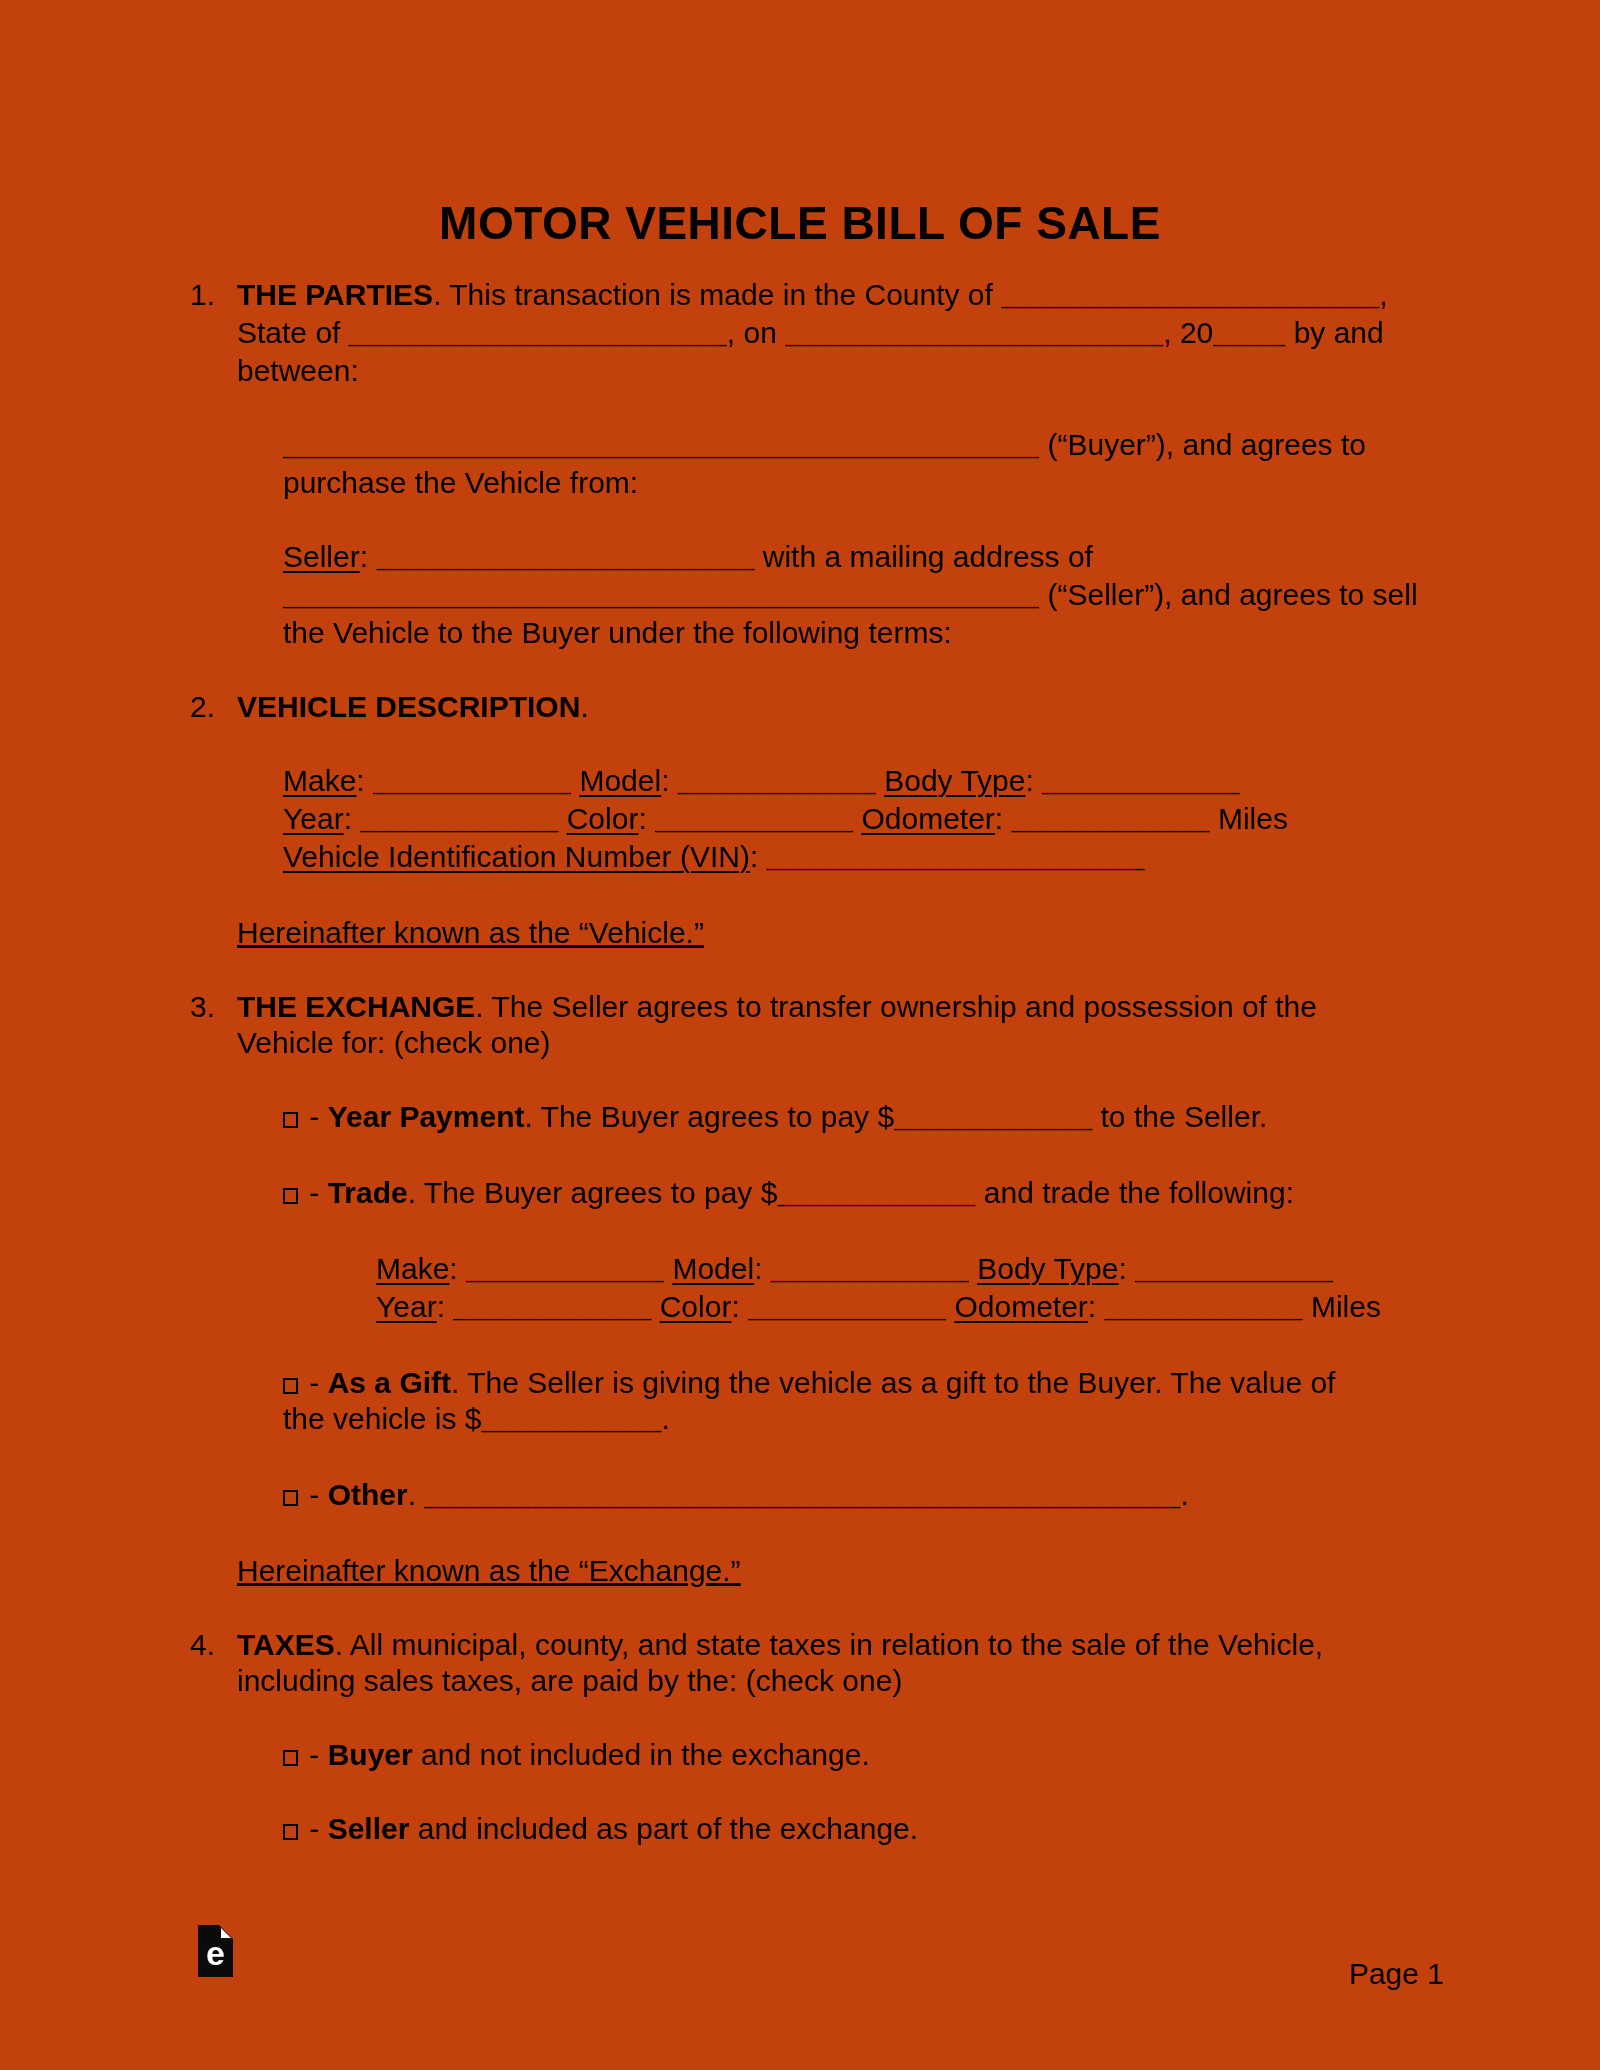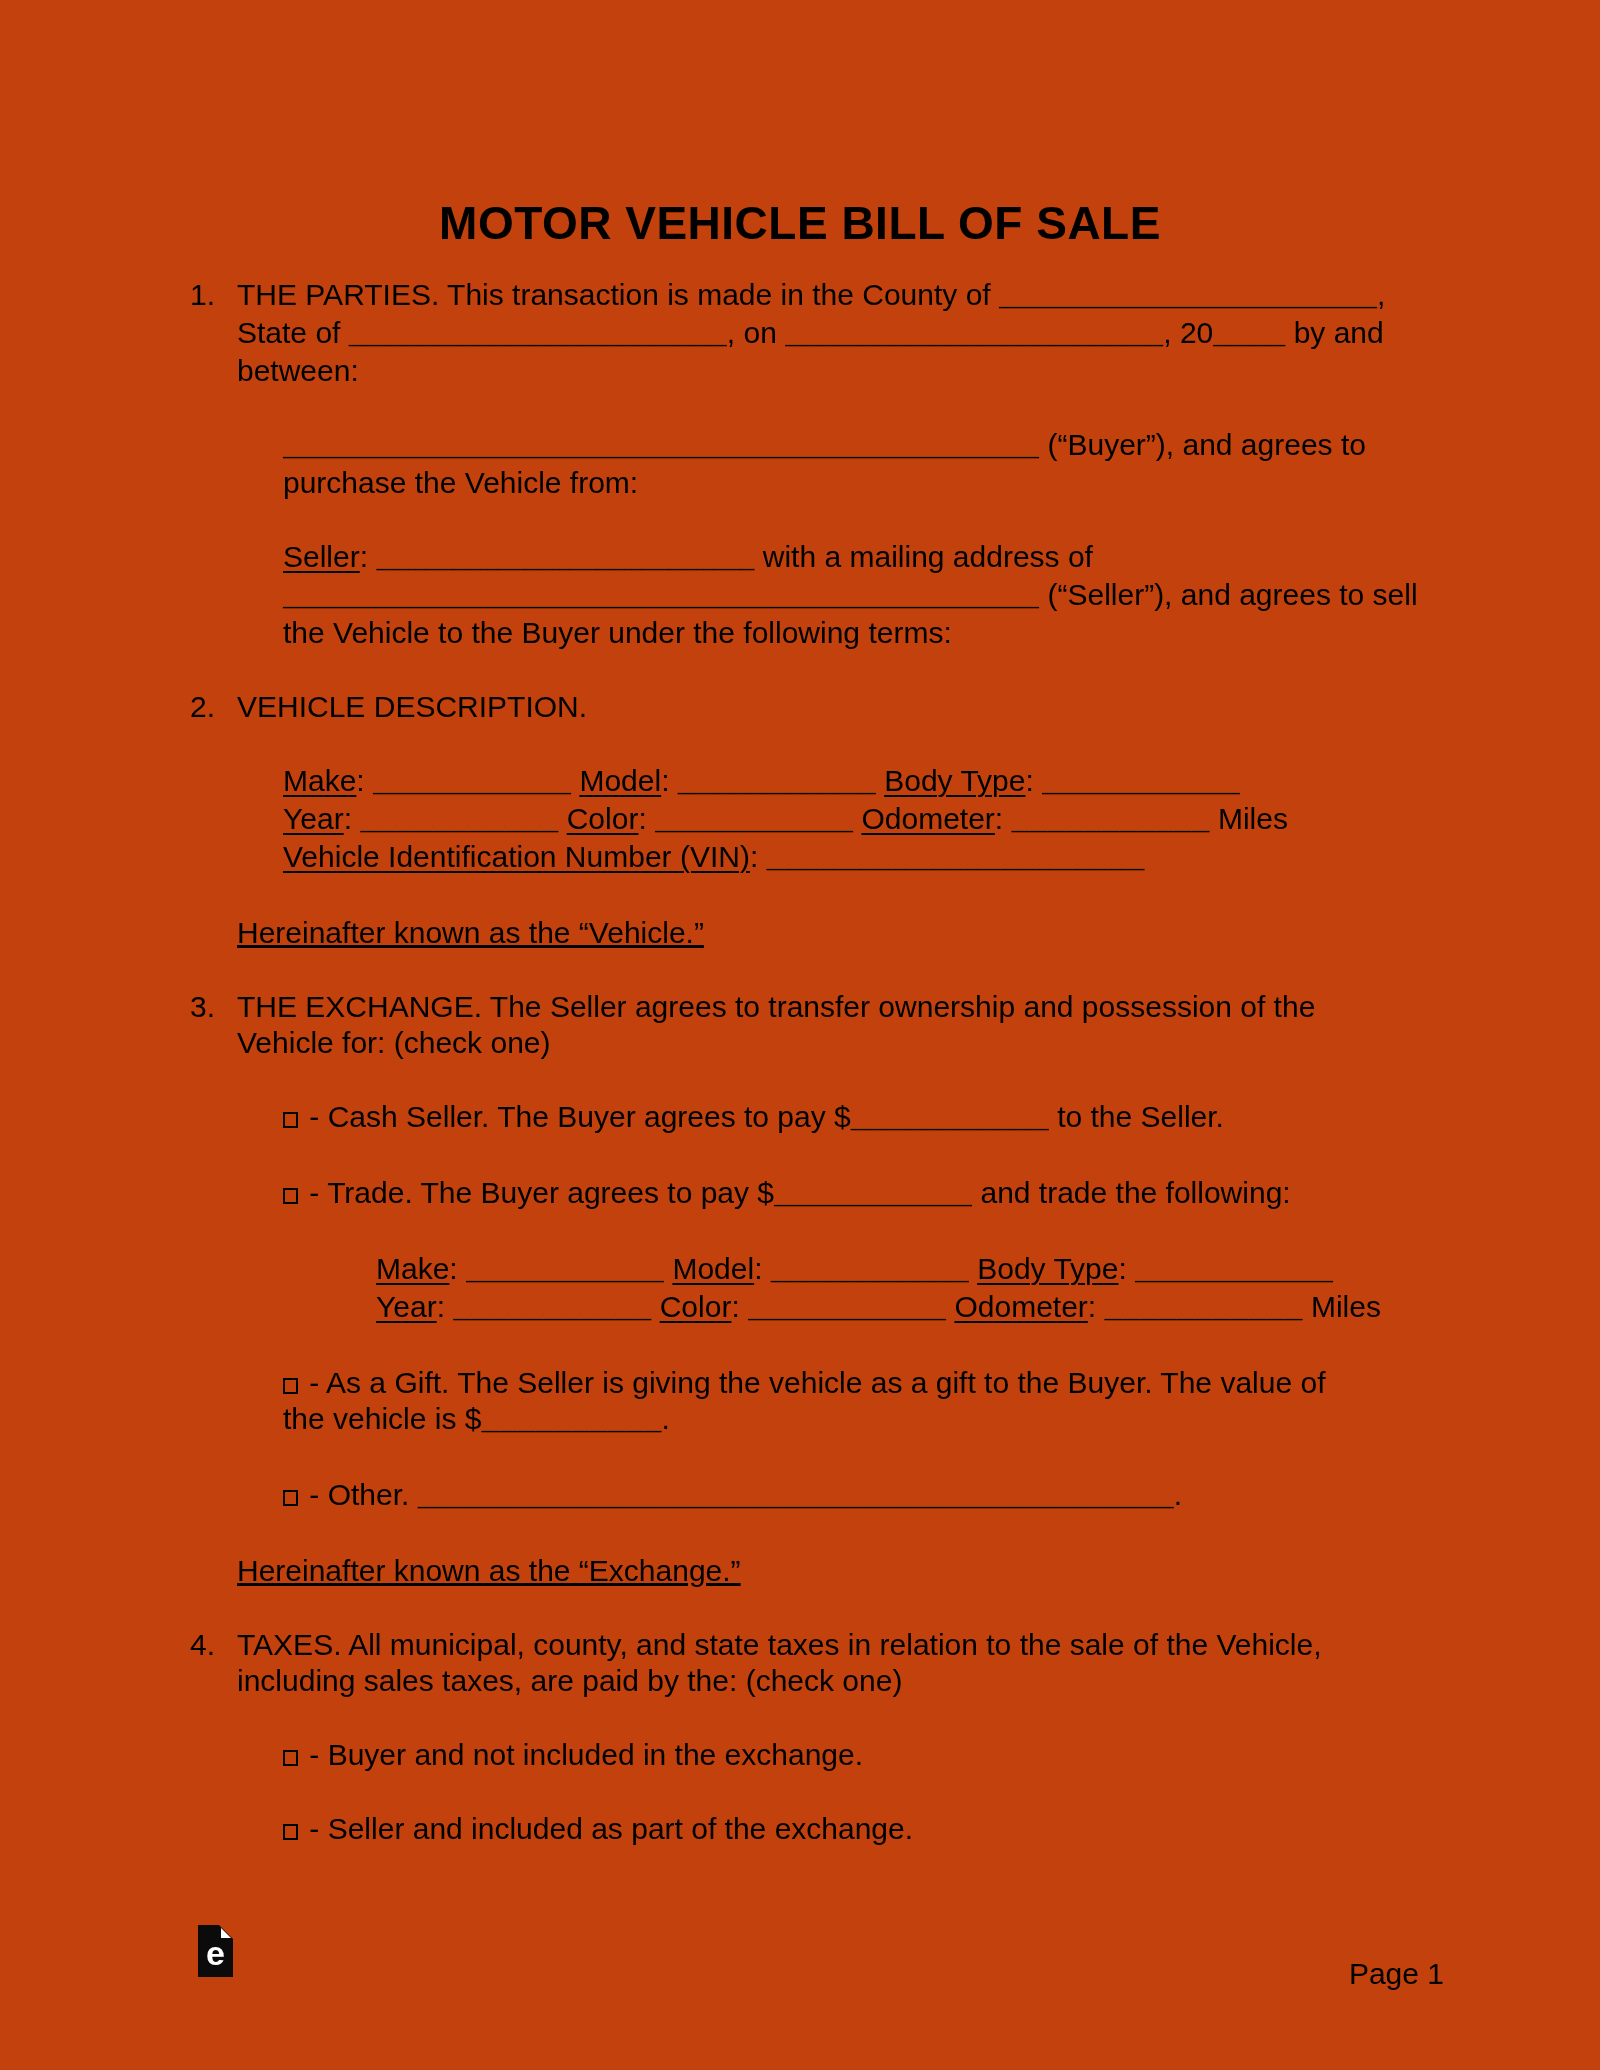--- a/index.html
+++ b/index.html
@@ -24,21 +24,21 @@
     letter-spacing: 0.5px;
   }
   .content { padding-left: 190px; padding-right: 60px; }
   .para { margin-bottom: 38px; }
   .numbered { display: grid; grid-template-columns: 47px 1fr; }
   .num { white-space: pre; }
   .line { white-space: pre; }
   .ind1 { margin-left: 93px; }   
   .ind2 { margin-left: 186px; }  
   .hang { margin-left: 47px; text-decoration: underline; }   
-  .b { font-weight: 400; }
+  .b { font-weight: 700; }
   .ul { text-decoration: underline; text-decoration-thickness: 2px; text-underline-offset: 4px; }
   .blank { letter-spacing: 0; font-family: Liberation Mono, monospace; }
   .cb {
     display: inline-block;
     width: 15px; height: 16px;
     border: 2.5px solid #000;
     vertical-align: -1px;
     margin-right: 3px;
   }
   .footer-logo {
@@ -109,21 +109,21 @@
 
     <div class="para numbered">
         <span class="num">3.</span>
         <div>
           <div class="line"><span class="b">THE EXCHANGE</span><span>. The Seller agrees to transfer ownership and possession of the</span></div>
           <div class="line">Vehicle for: (check one)</div>
         </div>
       </div>
 
     <div class="para ind1">
-        <div class="line"><span class="cb"></span><span> - </span><span class="b">Cash Seller</span><span>. The Buyer agrees to pay $</span><span class="blank">___________</span><span> to the Seller.</span></div>
+        <div class="line"><span class="cb"></span><span> - </span><span class="b">Year Payment</span><span>. The Buyer agrees to pay $</span><span class="blank">___________</span><span> to the Seller.</span></div>
       </div>
 
     <div class="para ind1">
         <div class="line"><span class="cb"></span><span> - </span><span class="b">Trade</span><span>. The Buyer agrees to pay $</span><span class="blank">___________</span><span> and trade the following:</span></div>
       </div>
 
     <div class="para ind2">
         <div class="line"><span class="ul">Make</span><span>: </span><span class="blank">___________</span><span> </span><span class="ul">Model</span><span>: </span><span class="blank">___________</span><span> </span><span class="ul">Body Type</span><span>: </span><span class="blank">___________</span></div>
         <div class="line"><span class="ul">Year</span><span>: </span><span class="blank">___________</span><span> </span><span class="ul">Color</span><span>: </span><span class="blank">___________</span><span> </span><span class="ul">Odometer</span><span>: </span><span class="blank">___________</span><span> Miles</span></div>
       </div>

